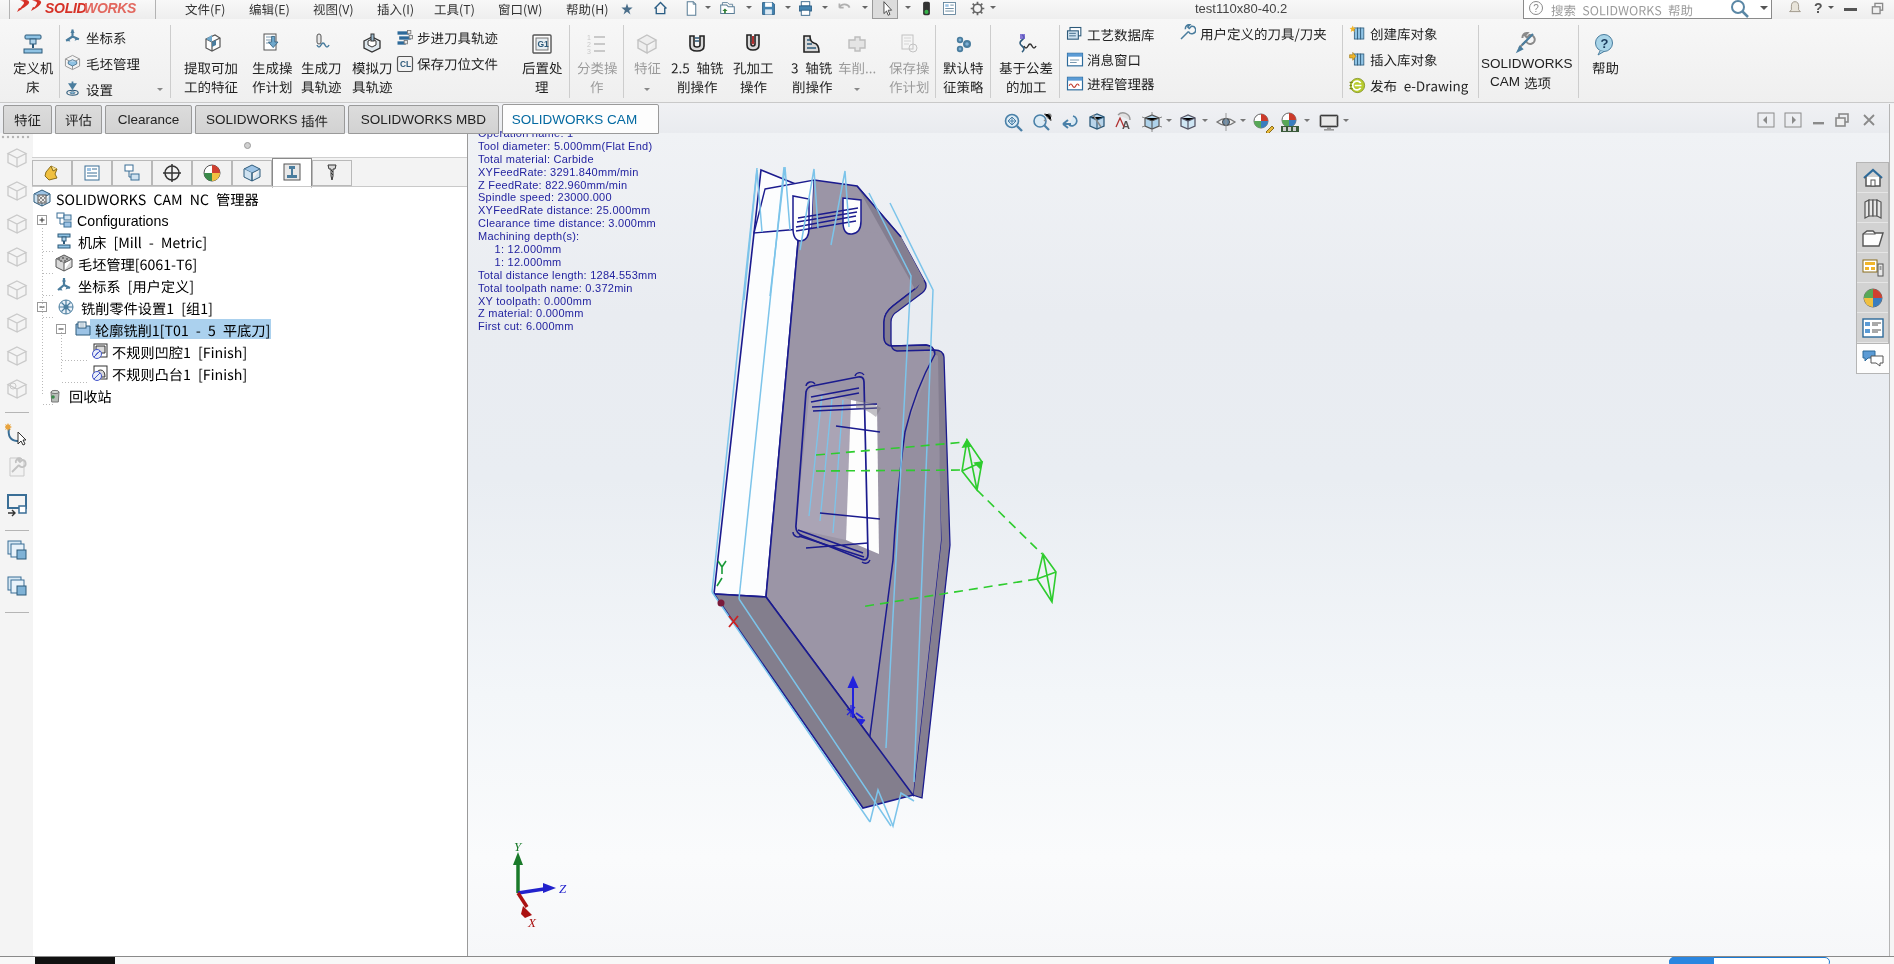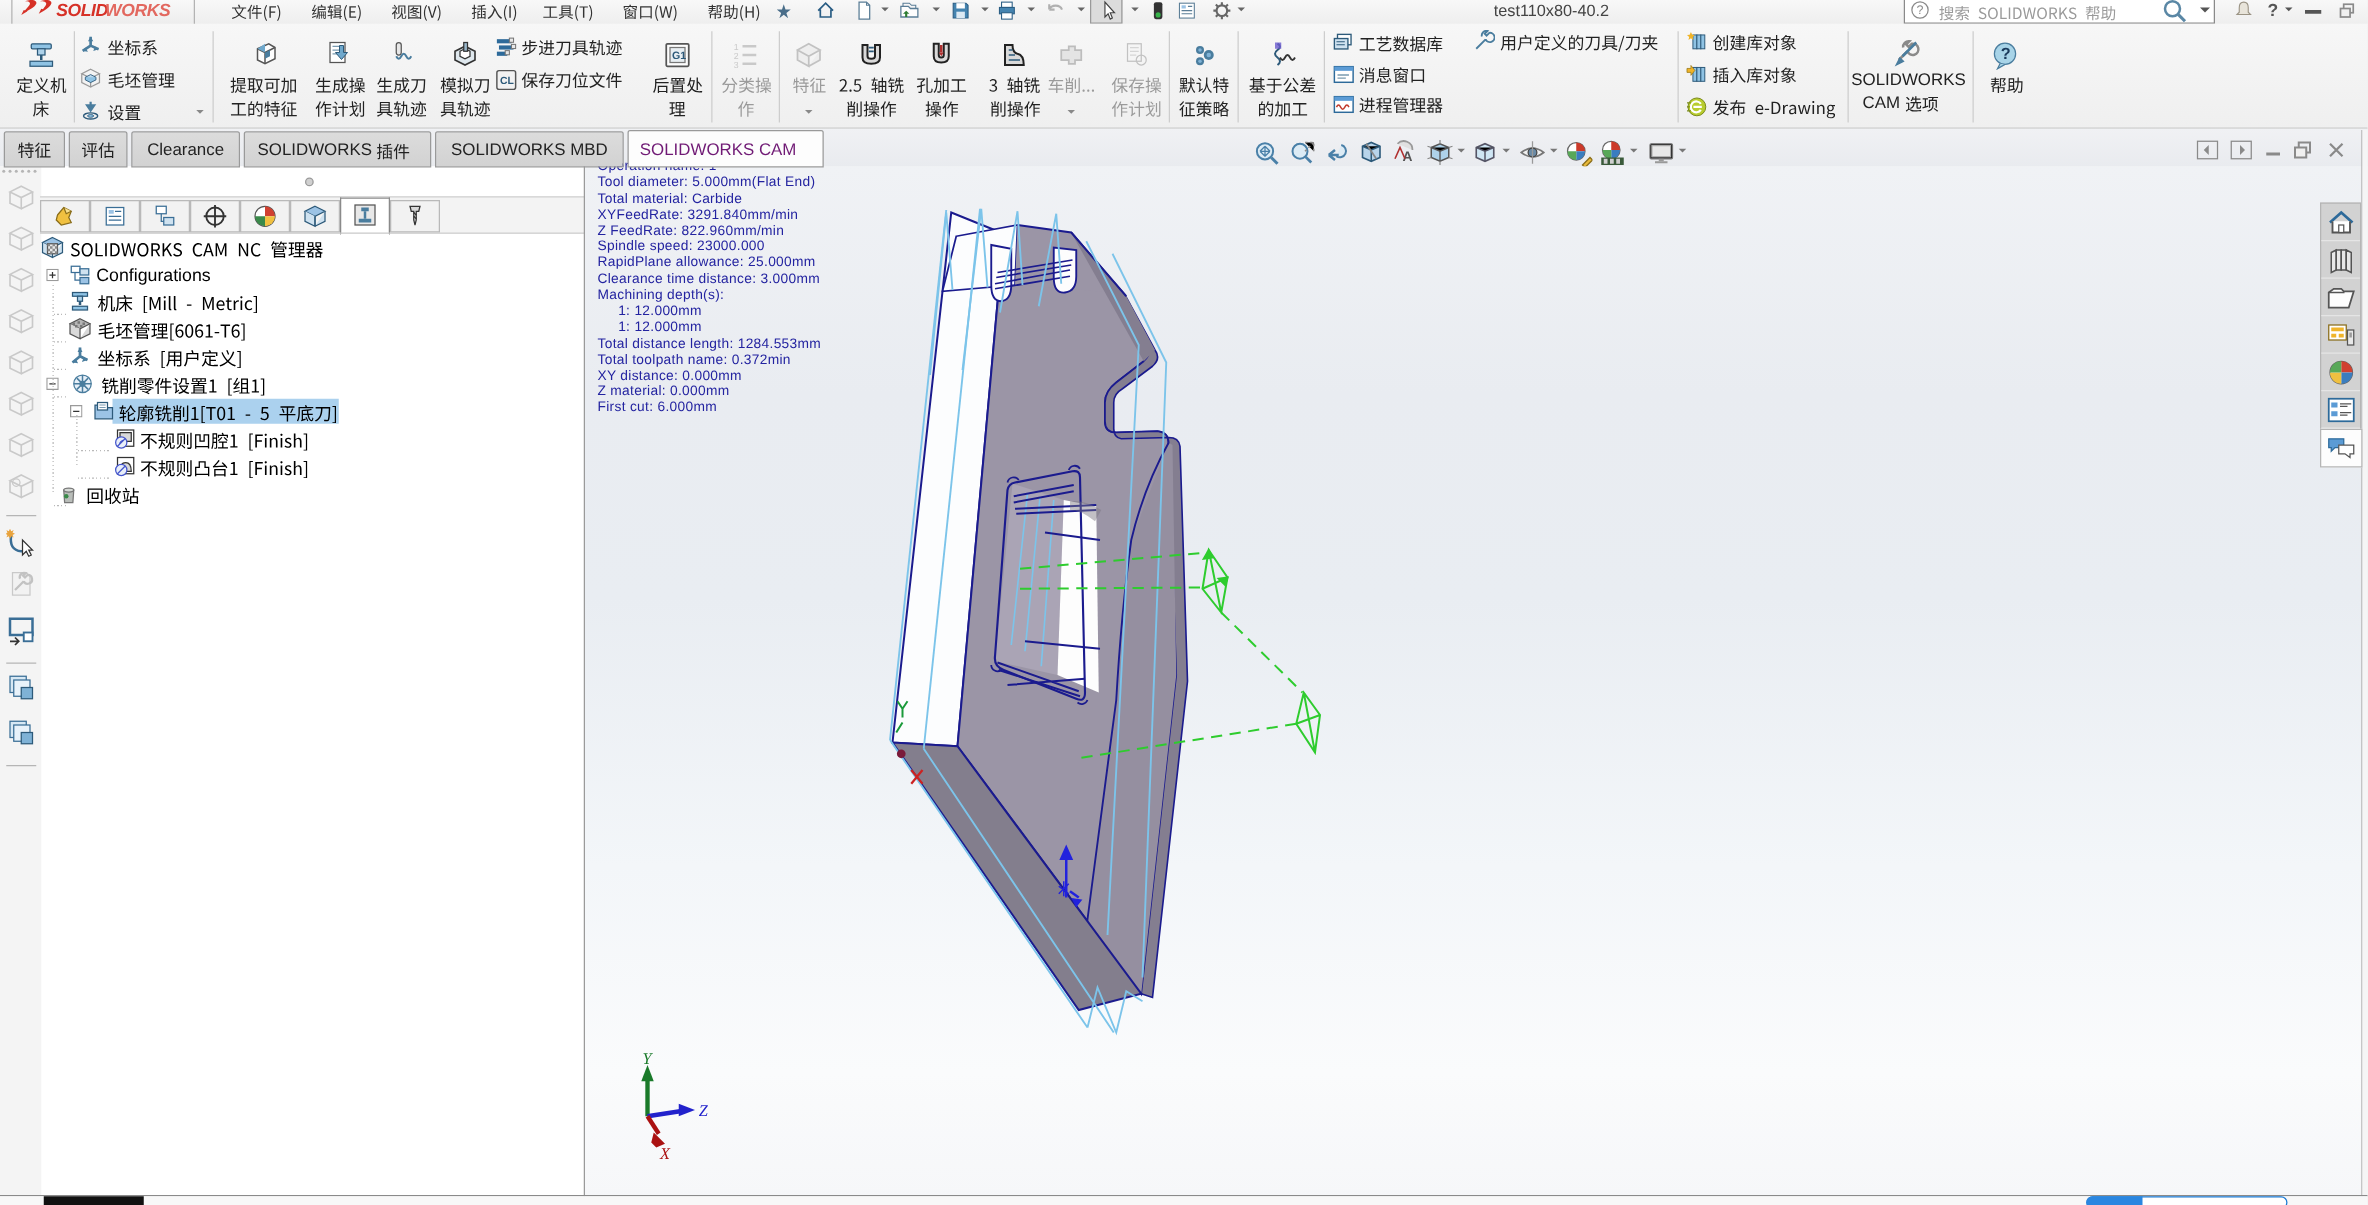--- a/index.html
+++ b/index.html
@@ -764,21 +764,21 @@
 <div class="abs" style="left:195px;top:105px;width:150px;height:29px;background:linear-gradient(#dcdcdc,#d2d2d2);border:1px solid #9a9a9a;border-bottom:1px solid #9a9a9a;border-radius:2px 2px 0 0;z-index:5"></div>
 <div class="abs" style="left:206px;top:112px;font-size:13.5px;color:#222;z-index:6">SOLIDWORKS <span style="display:inline-block"><svg class="ct " width="27.0" height="18.2" viewBox="0 0 2000.0 1350.0" style="vertical-align:top">
         <g transform="translate(0,1060.00) scale(1.00000,-1.00000)" fill="#222">
           <use href="#g11" x="0"></use>
           <use href="#g1" x="1000"></use>
         </g>
       </svg></span></div>
 <div class="abs" style="left:348px;top:105px;width:151px;height:29px;background:linear-gradient(#dcdcdc,#d2d2d2);border:1px solid #9a9a9a;border-bottom:1px solid #9a9a9a;border-radius:2px 2px 0 0;z-index:5"></div>
 <div class="abs" style="left:348px;top:112px;width:151px;text-align:center;font-size:13.5px;color:#222;z-index:6">SOLIDWORKS MBD</div>
 <div class="abs" style="left:502px;top:104px;width:157px;height:30px;background:#fdfdfd;border:1px solid #9a9a9a;border-radius:2px 2px 0 0;z-index:5"></div>
-<div class="abs" style="left:502px;top:112px;width:145px;text-align:center;font-size:13.5px;color:#701a75;z-index:7">SOLIDWORKS CAM</div>
+<div class="abs" style="left:502px;top:112px;width:145px;text-align:center;font-size:13.5px;color:#0369a1;z-index:7">SOLIDWORKS CAM</div>
 <div class="abs" style="left:0;top:133px;width:468px;height:824px;background:#fff"></div>
 <div class="abs" style="left:0;top:133px;width:33px;height:824px;background:#f4f4f4"></div>
 <div class="abs" style="left:1px;top:135px">
     <svg width="32" height="5">
       <circle cx="2" cy="2" r="1.2" fill="#b5b5b5"></circle>
       <circle cx="7" cy="2" r="1.2" fill="#b5b5b5"></circle>
       <circle cx="12" cy="2" r="1.2" fill="#b5b5b5"></circle>
       <circle cx="17" cy="2" r="1.2" fill="#b5b5b5"></circle>
       <circle cx="22" cy="2" r="1.2" fill="#b5b5b5"></circle>
       <circle cx="27" cy="2" r="1.2" fill="#b5b5b5"></circle>
@@ -1187,28 +1187,28 @@
 <div class="abs" style="left:62px;top:382px;width:26px;height:1px;background:repeating-linear-gradient(to right,#b9b9b9 0 1px,transparent 1px 3px)"></div>
 <div class="abs" style="left:467px;top:133px;width:1px;height:824px;background:#9a9a9a"></div>
 <div class="abs" style="left:468px;top:133px;width:1426px;height:824px;background:linear-gradient(180deg,#f0f2f5 0%,#e9ecf1 22%,#e9edf2 42%,#f3f6f9 68%,#fafbfc 88%,#f6f7f9 100%)"></div>
 <div class="abs" style="left:478px;top:127px;font-size:11px;letter-spacing:0.25px;color:#2323a0;z-index:2">
     <div style="height:12.9px">Operation name: 1</div>
     <div style="height:12.9px">Tool diameter: 5.000mm(Flat End)</div>
     <div style="height:12.9px">Total material: Carbide</div>
     <div style="height:12.9px">XYFeedRate: 3291.840mm/min</div>
     <div style="height:12.9px">Z FeedRate: 822.960mm/min</div>
     <div style="height:12.9px">Spindle speed: 23000.000</div>
-    <div style="height:12.9px">RapidPlane allowance: 25.000mm</div>
+    <div style="height:12.9px">XYFeedRate distance: 25.000mm</div>
     <div style="height:12.9px">Clearance time distance: 3.000mm</div>
     <div style="height:12.9px">Machining depth(s):</div>
     <div style="height:12.9px">&nbsp;&nbsp;&nbsp;&nbsp;&nbsp;1: 12.000mm</div>
     <div style="height:12.9px">&nbsp;&nbsp;&nbsp;&nbsp;&nbsp;1: 12.000mm</div>
     <div style="height:12.9px">Total distance length: 1284.553mm</div>
     <div style="height:12.9px">Total toolpath name: 0.372min</div>
-    <div style="height:12.9px">XY distance: 0.000mm</div>
+    <div style="height:12.9px">XY toolpath: 0.000mm</div>
     <div style="height:12.9px">Z material: 0.000mm</div>
     <div style="height:12.9px">First cut: 6.000mm</div>
   </div>
 <svg class="abs" style="left:468px;top:133px;z-index:3" width="1426" height="824" viewBox="468 133 1426 824" fill="none">
     <path d="M761,170 L803,187 L766,597 L714,594 Z" fill="#fcfdfe" stroke="#1b1b8e" stroke-width="1.6"></path>
     <path d="M803,187 L858,188 L917,276 Q922,283 915,289 L893,306 Q884,313 884,322 L884,337 Q884,346 893,346 L926,345 Q935,346 935,355 L941,540 L913,795 L766,597 Z" fill="#9b95a6" stroke="#1b1b8e" stroke-width="1.6"></path>
     <path d="M858,188 L917,276 Q922,283 915,289 L893,306 Q884,313 884,322 L884,337 Q884,346 893,346 L926,345 Q935,346 935,355 L941,540 L913,795 L922,798 L950,545 L944,357 Q943,350 935,350 L897,351 Q891,350 891,343 L891,322 Q891,315 898,311 L922,293 Q929,287 924,280 L900,236 L858,187 Z" fill="#847e90" stroke="#1b1b8e" stroke-width="1.3"></path>
     <path d="M935,354 L905,432 L893,560 L869,743 L913,795 L941,540 L938,356 Z" fill="#958fa0"></path>
     <path d="M935,354 Q915,390 905,432 Q897,490 893,560 L869,743" stroke="#1b1b8e" stroke-width="1.5"></path>
     <path d="M766,597 L913,795 L863,808 L714,594 Z" fill="#837e8d" stroke="#1b1b8e" stroke-width="1.6"></path>

